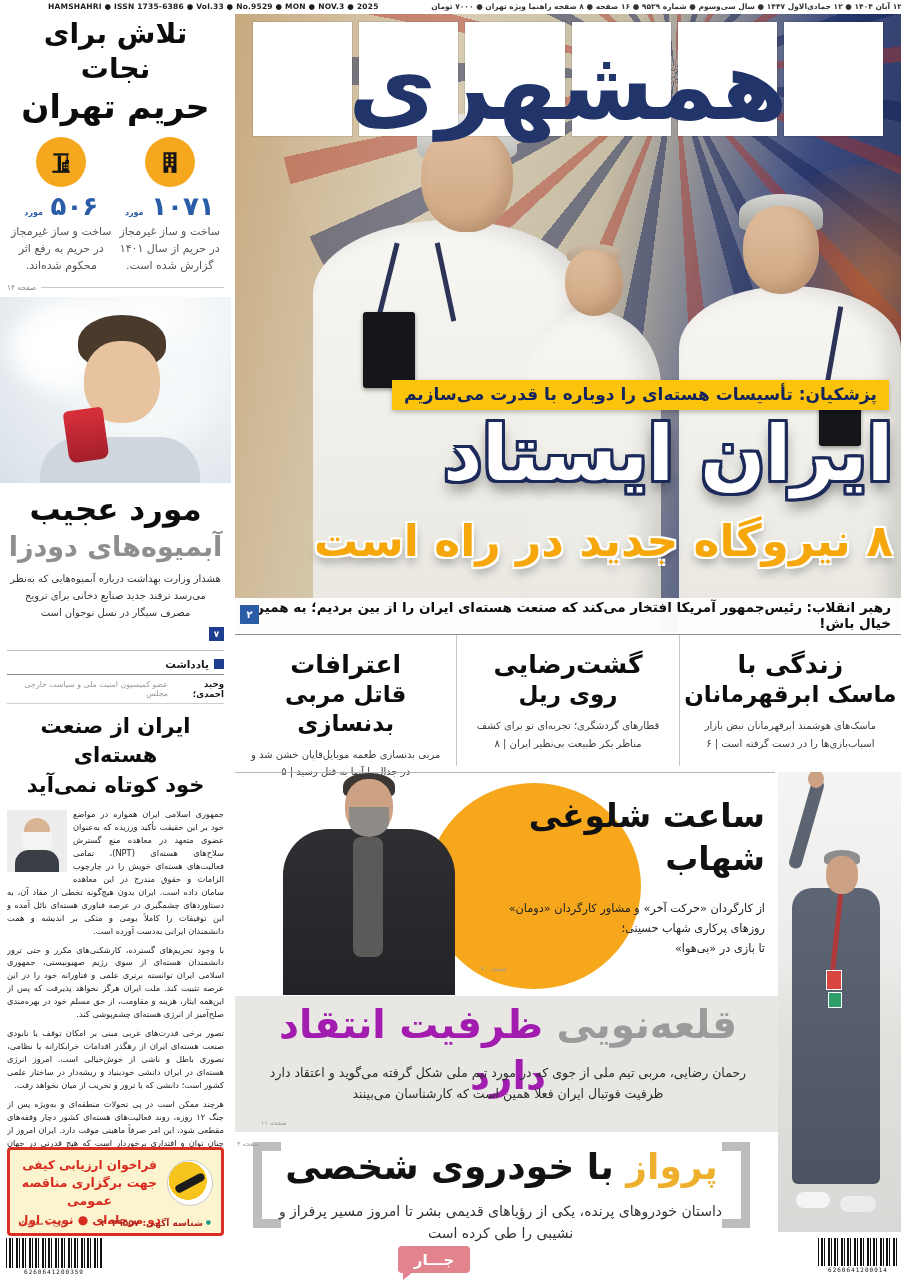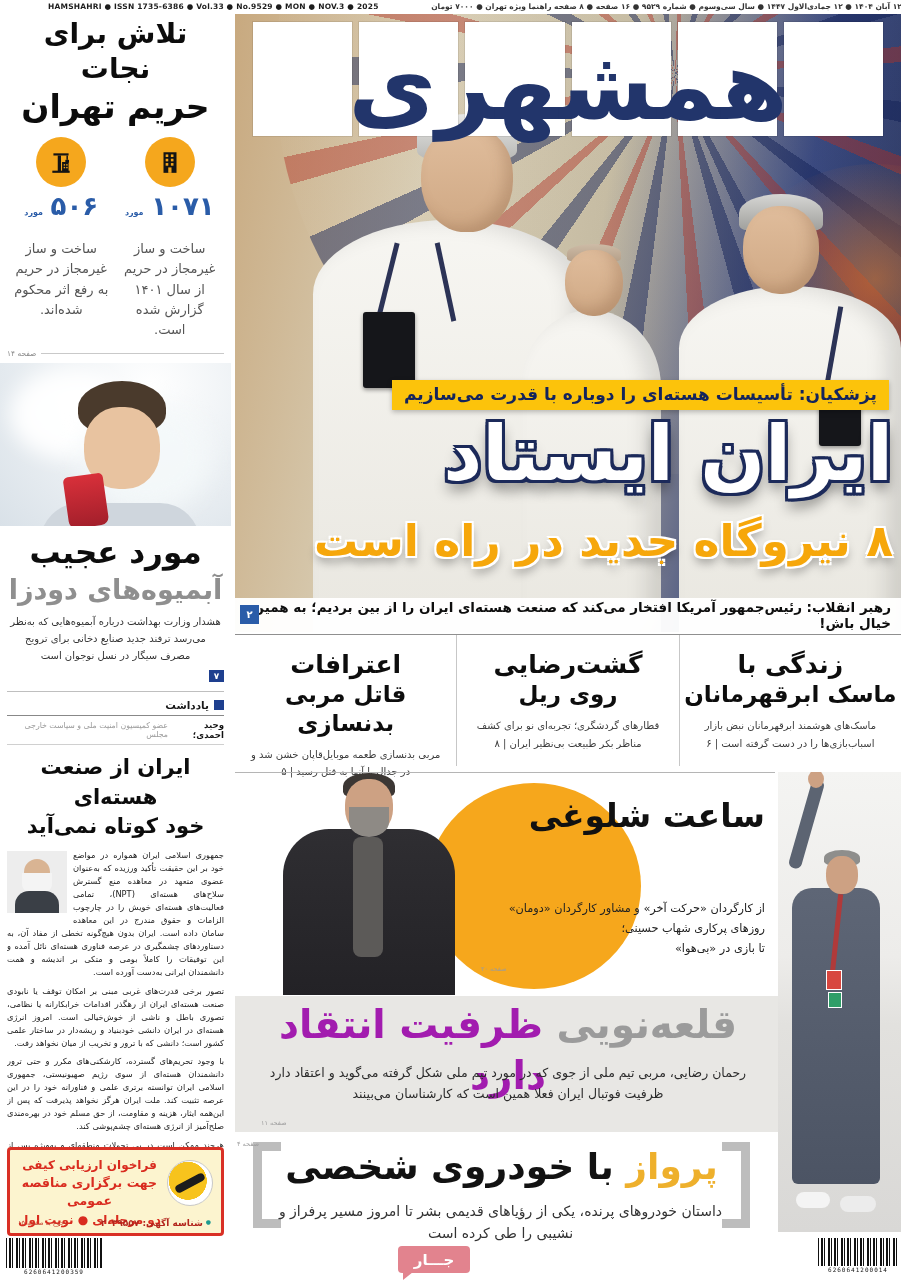--- a/index.html
+++ b/index.html
@@ -17,21 +17,21 @@
   .lead-title { text-align:center; color:#0c0c0c; font-weight:bold; line-height:1.25; }
   .lead-title .l1 { font-size:28px; display:block; }
   .lead-title .l2 { font-size:33px; display:block; }
   .lead-sub { margin-top:6px; font-size:9.8px; color:#222; text-align:center; line-height:1.65; padding:0 6px; }
   .stats { display:flex; margin-top:10px; }
   .stat { flex:1; text-align:center; padding:0 3px; }
   .stat-circle { width:50px; height:50px; border-radius:50%; background:#f5a71d; margin:0 auto; display:flex; align-items:center; justify-content:center; }
   .stat-num-row { margin-top:4px; color:#2a5ca8; font-weight:bold; }
   .stat-num { font-size:26px; letter-spacing:-1px; }
   .stat-unit { font-size:8px; margin-right:2px; }
-  .stat-desc { margin-top:18px; font-size:13px; color:#555; line-height:1.55; }
+  .stat-desc { margin-top:2px; font-size:11px; color:#555; line-height:1.55; }
   .pageref-row { margin-top:9px; display:flex; direction:ltr; align-items:center; gap:5px; }
   .pageref-row .txt { font-size:7.5px; color:#8a8a8a; white-space:nowrap; }
   .pageref-row .rule { flex:1; border-top:1px solid #c9c9c9; }
 
   .boy-photo { margin:5px -7px 0 -7px; height:204px; position:relative; overflow:hidden;
     background:radial-gradient(circle at 65% 15%, #ffffff 0%, #eef2f5 45%, #d9e1e8 100%); }
   .smoke1 { position:absolute; left:10px; top:6px; width:120px; height:90px; border-radius:50%; background:rgba(255,255,255,.95); filter:blur(10px); }
   .smoke2 { position:absolute; right:20px; top:40px; width:130px; height:110px; border-radius:50%; background:rgba(244,248,250,.9); filter:blur(12px); }
   .boy-hair { position:absolute; left:78px; top:18px; width:88px; height:54px; border-radius:50% 50% 40% 40%; background:#4a3a2c; }
   .boy-face { position:absolute; left:84px; top:44px; width:76px; height:82px; border-radius:46%; background:#e8c3a0; }
@@ -276,22 +276,22 @@
       <span class="l2">خود کوتاه نمی‌آید</span>
     </h3>
 
     <div class="note-body">
       <span class="portrait">
         <span class="p-head"></span>
         <span class="p-beard"></span>
         <span class="p-body"></span>
       </span>
       <p>جمهوری اسلامی ایران همواره در مواضع خود بر این حقیقت تأکید ورزیده که به‌عنوان عضوی متعهد در معاهده منع گسترش سلاح‌های هسته‌ای (NPT)، تمامی فعالیت‌های هسته‌ای خویش را در چارچوب الزامات و حقوق مندرج در این معاهده سامان داده است. ایران بدون هیچ‌گونه تخطی از مفاد آن، به دستاوردهای چشمگیری در عرصه فناوری هسته‌ای نائل آمده و این توفیقات را کاملاً بومی و متکی بر اندیشه و همت دانشمندان ایرانی به‌دست آورده است.</p>
+      <p>با وجود تحریم‌های گسترده، کارشکنی‌های مکرر و حتی ترور دانشمندان هسته‌ای از سوی رژیم صهیونیستی، جمهوری اسلامی ایران توانسته برتری علمی و فناورانه خود را در این عرصه تثبیت کند. ملت ایران هرگز نخواهد پذیرفت که پس از این‌همه ایثار، هزینه و مقاومت، از حق مسلم خود در بهره‌مندی صلح‌آمیز از انرژی هسته‌ای چشم‌پوشی کند.</p>
       <p>تصور برخی قدرت‌های غربی مبنی بر امکان توقف یا نابودی صنعت هسته‌ای ایران از رهگذر اقدامات خرابکارانه یا نظامی، تصوری باطل و ناشی از خوش‌خیالی است. امروز انرژی هسته‌ای در ایران دانشی خودبنیاد و ریشه‌دار در ساختار علمی کشور است؛ دانشی که با ترور و تخریب از میان نخواهد رفت.</p>
-      <p>با وجود تحریم‌های گسترده، کارشکنی‌های مکرر و حتی ترور دانشمندان هسته‌ای از سوی رژیم صهیونیستی، جمهوری اسلامی ایران توانسته برتری علمی و فناورانه خود را در این عرصه تثبیت کند. ملت ایران هرگز نخواهد پذیرفت که پس از این‌همه ایثار، هزینه و مقاومت، از حق مسلم خود در بهره‌مندی صلح‌آمیز از انرژی هسته‌ای چشم‌پوشی کند.</p>
       <p>هرچند ممکن است در پی تحولات منطقه‌ای و به‌ویژه پس از جنگ ۱۲ روزه، روند فعالیت‌های هسته‌ای کشور دچار وقفه‌های مقطعی شود، این امر صرفاً ماهیتی موقت دارد. ایران امروز از چنان توان و اقتداری برخوردار است که هیچ قدرتی در جهان نخواهد توانست مسیر پیشرفت هسته‌ای آن را متوقف سازد.</p>
     </div>
 
     <div class="ad-box">
       <div class="ad-logo"></div>
       <div class="ad-lines">
         <div class="a1">فراخوان ارزیابی کیفی</div>
         <div class="a2">جهت برگزاری مناقصه عمومی</div>
         <div class="a3">دو مرحله‌ای ● نوبت اول</div>
       </div>
@@ -372,20 +372,21 @@
     <div class="sh-circle"></div>
     <div class="sh-man">
       <div class="sh-body"></div>
       <div class="sh-scarf"></div>
       <div class="sh-hair"></div>
       <div class="sh-head"></div>
       <div class="sh-beard"></div>
     </div>
     <div class="sh-title">
       <span class="l1">ساعت شلوغی</span>
+      <span class="l2">شهاب</span>
     </div>
     <div class="sh-desc">
       <div>از کارگردان «حرکت آخر» و مشاور کارگردان «دومان»</div>
       <div>روزهای پرکاری شهاب حسینی؛</div>
       <div>تا بازی در «بی‌هوا»</div>
     </div>
     <div class="sh-page">صفحه ۲۰</div>
   </div>
 
   <div class="coach">

